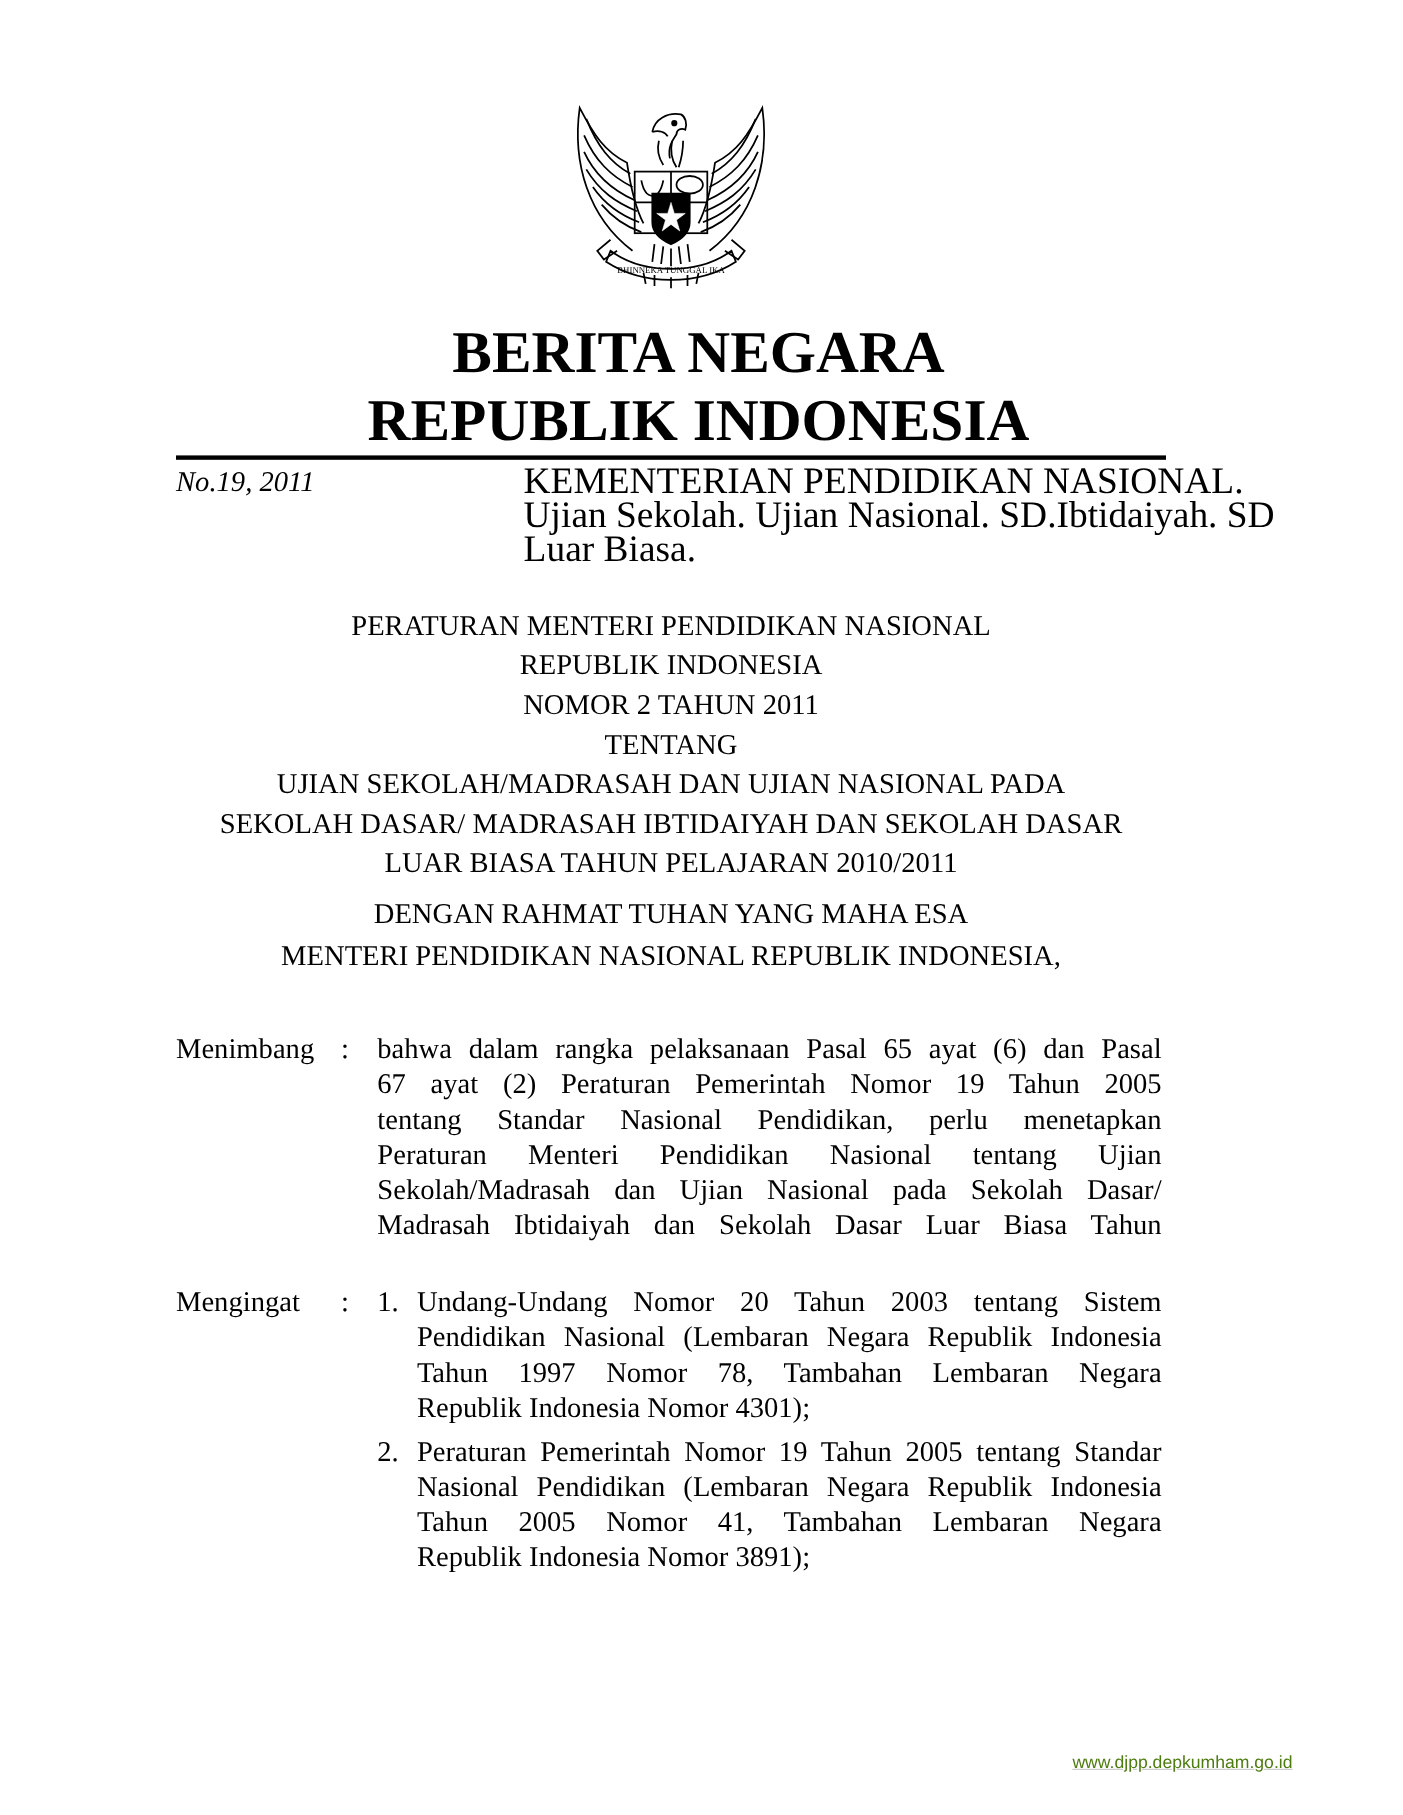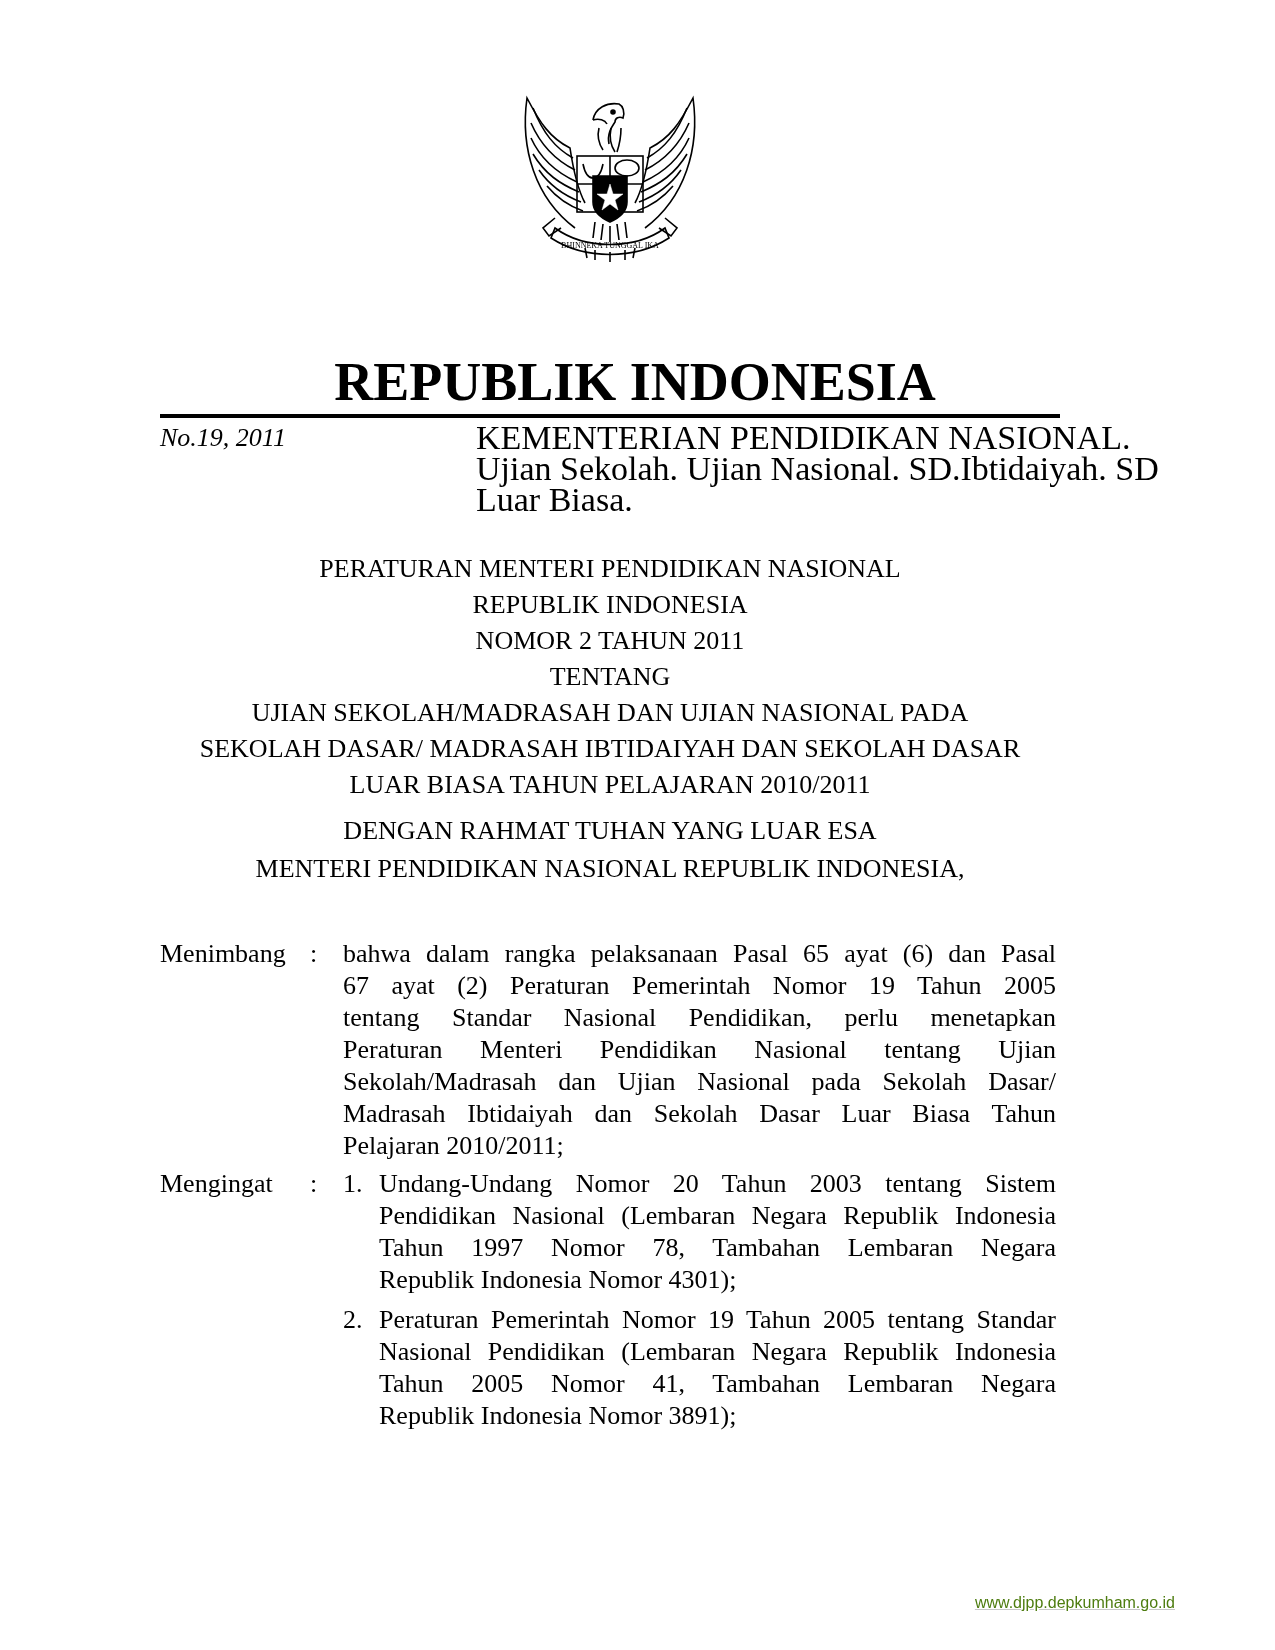--- a/index.html
+++ b/index.html
@@ -89,55 +89,55 @@
 
         <path d="M40 140 L28 150 L34 158 L46 150"></path>
         <path d="M150 140 L162 150 L156 158 L144 150"></path>
         <path d="M40 150 C70 172 120 172 150 150 L154 160 C120 182 70 182 36 160 Z"></path>
         <path d="M70 170 L72 180 M80 172 L80 182 M95 174 L95 184 M110 172 L110 182 M120 170 L118 180"></path>
       </g>
       <text x="95" y="170" text-anchor="middle" font-family="Liberation Serif, serif" font-size="8" fill="#000">BHINNEKA TUNGGAL IKA</text>
     </svg>
   </div>
 
+  <div class="masthead mast1">BERITA NEGARA</div>
   <div class="masthead mast2">REPUBLIK INDONESIA</div>
   <div class="rule"></div>
 
   <div class="issue-no">No.19, 2011</div>
   <div class="issue-subject">
     <span style="display:block;text-align:justify;text-align-last:justify;white-space:nowrap;">KEMENTERIAN PENDIDIKAN NASIONAL.</span>
     <span style="display:block;text-align:justify;text-align-last:justify;white-space:nowrap;">Ujian Sekolah. Ujian Nasional. SD.Ibtidaiyah. SD</span>
     <span style="display:block;white-space:nowrap;">Luar Biasa.</span>
   </div>
 
   <div class="title-block">
     <span class="title-line">PERATURAN MENTERI PENDIDIKAN NASIONAL</span>
     <span class="title-line">REPUBLIK INDONESIA</span>
     <span class="title-line">NOMOR 2 TAHUN 2011</span>
     <span class="title-line">TENTANG</span>
     <span class="title-line">UJIAN SEKOLAH/MADRASAH DAN UJIAN NASIONAL PADA</span>
     <span class="title-line">SEKOLAH DASAR/ MADRASAH IBTIDAIYAH DAN SEKOLAH DASAR</span>
     <span class="title-line">LUAR BIASA TAHUN PELAJARAN 2010/2011</span>
     <div class="gap"></div>
-    <span class="title-line">DENGAN RAHMAT TUHAN YANG LUAR ESA</span>
+    <span class="title-line">DENGAN RAHMAT TUHAN YANG MAHA ESA</span>
     <div style="height:2px"></div>
     <span class="title-line">MENTERI PENDIDIKAN NASIONAL REPUBLIK INDONESIA,</span>
   </div>
 
   <div class="consid menimbang">
     <span class="label">Menimbang</span>
     <span class="colon">:</span>
     <div class="body">
       <span class="ln">bahwa dalam rangka pelaksanaan Pasal 65 ayat (6) dan Pasal</span>
       <span class="ln">67 ayat (2) Peraturan Pemerintah Nomor 19 Tahun 2005</span>
       <span class="ln">tentang Standar Nasional Pendidikan, perlu menetapkan</span>
       <span class="ln">Peraturan Menteri Pendidikan Nasional tentang Ujian</span>
       <span class="ln">Sekolah/Madrasah dan Ujian Nasional pada Sekolah Dasar/</span>
       <span class="ln">Madrasah Ibtidaiyah  dan Sekolah Dasar Luar Biasa Tahun</span>
-      <span class="ln last">Pelajaran 2010/2011;</span>
     </div>
   </div>
 
   <div class="consid mengingat">
     <span class="label">Mengingat</span>
     <span class="colon">:</span>
 
     <div class="item" style="top:0px;">
       <span class="num">1.</span>
       <div class="txt">

